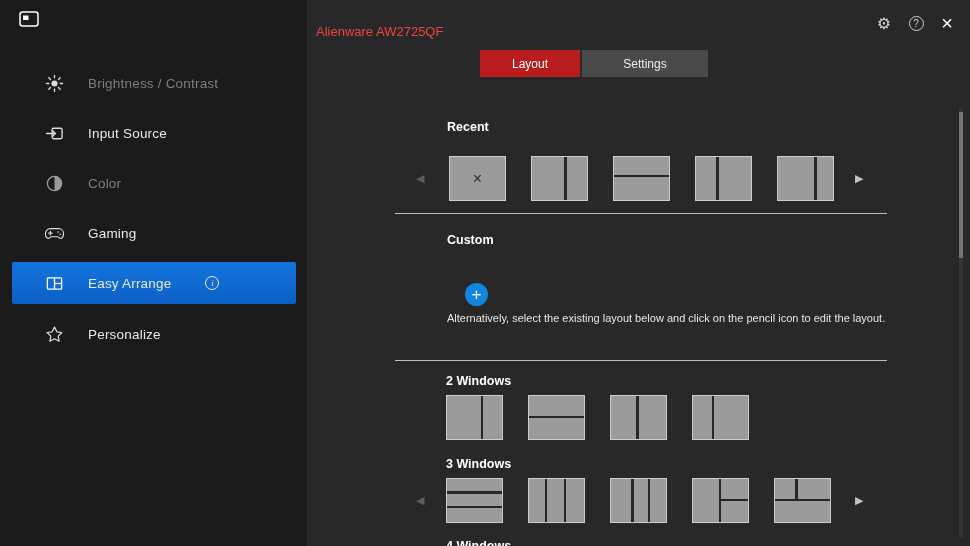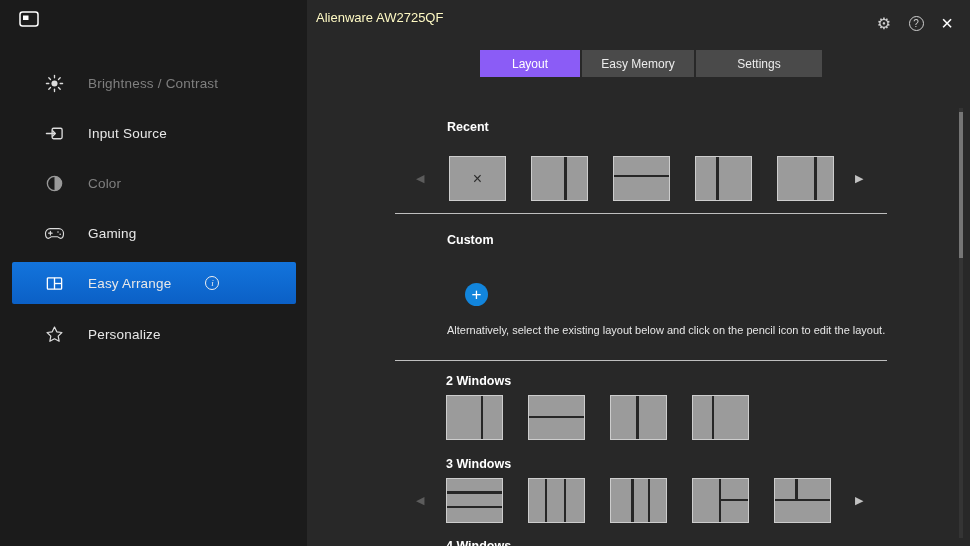--- a/index.html
+++ b/index.html
@@ -22,32 +22,32 @@
   .side-item .lbl { font-size:13.5px; color:#e8e8e8; letter-spacing:.2px; white-space:nowrap; }
   .side-item.dim .lbl { color:#7f7f7f; }
   .side-item.selected { background:linear-gradient(180deg,#1374dc,#0b60c6);padding-left:31px; }
   .info-badge {
     width:14px; height:14px; margin-left:11px; border:1px solid #f0f0f0; border-radius:50%;
     font-size:9px; line-height:1; color:#f0f0f0; display:flex; align-items:center; justify-content:center;
     font-family:"Liberation Serif", serif; font-style:italic;
   }
 
   
-  .title { position:absolute; left:316px; top:10px; font-size:13px; color:#fef9c3; }
+  .title { position:absolute; left:316px; top:24px; font-size:13px; color:#ef4444; }
   .hdr-btn { position:absolute; top:11px; width:24px; height:24px; display:flex; align-items:center; justify-content:center; cursor:pointer; }
   .hdr-gear { left:872px; font-size:16px; color:#cfcfcf; }
   .help-circle { width:15px; height:15px; border:1px solid #cfcfcf; border-radius:50%; font-size:10px; color:#cfcfcf; display:flex; align-items:center; justify-content:center; }
   .hdr-help { left:904px; }
   .hdr-close { left:935px; font-size:20px; color:#fff; font-weight:400; }
 
   
   .tabs { position:absolute; left:480px; top:50px; display:flex; gap:2px; }
   .tab { height:27px; display:flex; align-items:center; justify-content:center; font-size:12px; background:#4a4a4a; color:#ececec; cursor:pointer; }
   .tab-layout { width:100px; } .tab-memory { width:112px; } .tab-settings { width:126px; }
-  .tab.active { background:#8b5cf6; color:#fff; }
+  .tab.active { background:#b91c1c; color:#fff; }
 
   
   .sec-title { position:absolute; font-size:12.5px; font-weight:bold; color:#fff; white-space:nowrap; }
   .divider { position:absolute; left:395px; width:492px; height:1px; background:#bfbfbf; }
   .small-txt { position:absolute; font-size:11px; color:#e6e6e6; line-height:13.5px; }
 
   .thumbrow { position:absolute; display:flex; gap:25px; }
   .thumb { width:57px; height:45px; position:relative; background:#262626; border:1px solid #cdcdcd; cursor:pointer; flex:0 0 57px; }
   .pane { position:absolute; background:#9b9b9b; }
   .thumb-x { position:absolute; inset:0; display:flex; align-items:center; justify-content:center; font-size:16px; color:#2c2c2c; }
@@ -160,21 +160,20 @@
   </div>
   <div class="hdr-btn hdr-help">
     <span class="help-circle">?</span>
   </div>
   <div class="hdr-btn hdr-close">
     <span>×</span>
   </div>
 
   <div class="tabs">
     <div class="tab tab-layout active">Layout</div>
-    <div class="tab tab-memory">Easy Memory</div>
     <div class="tab tab-settings">Settings</div>
   </div>
 
   <div class="sec-title" style="left:447px; top:120px">Recent</div>
   <span class="arrow prev" style="left:416px; top:172px">◀</span>
   <div class="thumbrow" style="left:449px; top:156px">
       <div class="thumb">
         <div class="pane" style="left: 0%; top: 0%; width: 100%; height: 100%;"></div>
         <span class="thumb-x">×</span>
       </div>
@@ -195,21 +194,21 @@
         <div class="pane" style="left: 70%; top: 0%; width: 30%; height: 100%;"></div>
       </div>
     </div>
   <span class="arrow next" style="left:855px; top:172px">▶</span>
   <div class="divider" style="top:213px"></div>
 
   <div class="sec-title" style="left:447px; top:233px">Custom</div>
   <div class="add-btn">
     <span>+</span>
   </div>
-  <div class="small-txt" style="left:447px; top:324px; width:452px">Alternatively, select the existing layout below and click on the pencil icon to edit the layout.</div>
+  <div class="small-txt" style="left:447px; top:312px; width:452px">Alternatively, select the existing layout below and click on the pencil icon to edit the layout.</div>
   <div class="divider" style="top:360px"></div>
 
   <div class="sec-title" style="left:446px; top:374px">2 Windows</div>
   <div class="thumbrow" style="left:446px; top:395px">
       <div class="thumb">
         <div class="pane" style="left: 0%; top: 0%; width: 61%; height: 100%;"></div>
         <div class="pane" style="left: 65%; top: 0%; width: 35%; height: 100%;"></div>
       </div>
       <div class="thumb">
         <div class="pane" style="left: 0%; top: 0%; width: 100%; height: 46%;"></div>

